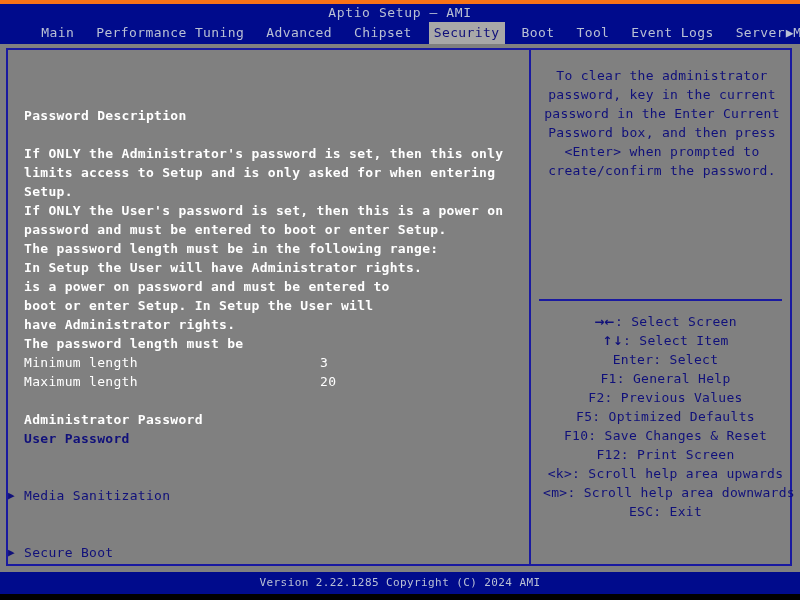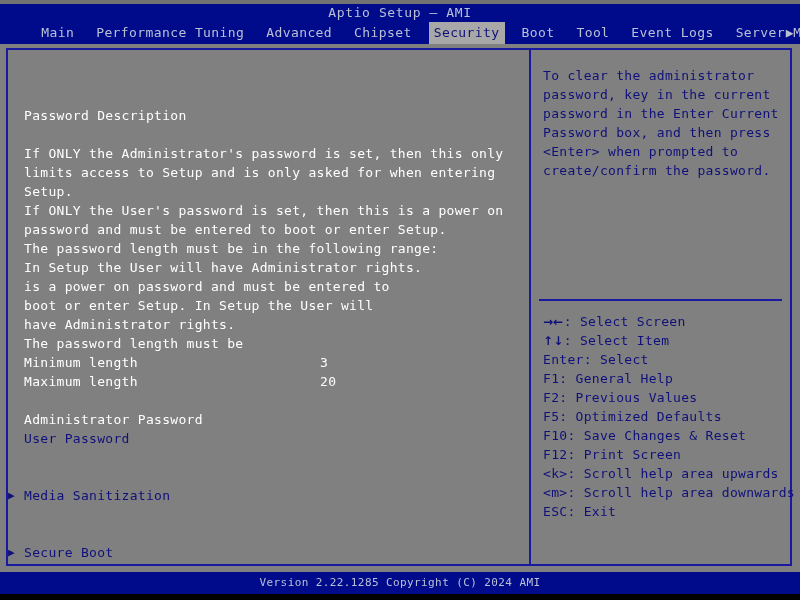--- a/index.html
+++ b/index.html
@@ -12,21 +12,21 @@
     width: 800px;
     height: 600px;
     overflow: hidden;
     font-family: "DejaVu Sans Mono", "Liberation Mono", monospace;
   }
 
   #screen {
     position: relative;
     width: 800px;
     height: 476px;
-    background: #737373;
+    background: #f97316;
   }
 
   
   .titlebar {
     position: absolute;
     left: 0;
     top: 4px;
     width: 800px;
     height: 18px;
     background: #000b8c;
@@ -96,37 +96,39 @@
   }
   .panel-right {
     position: absolute;
     left: 529px;
     top: 4px;
     width: 263px;
     height: 518px;
     border: 2px solid #1a1aa0;
     box-sizing: border-box;
     background: #808080;
+    text-align: center;
   }
 
   
   .left-content {
     position: absolute;
     left: 24px;
     top: 62px;   
     width: 495px;
   }
 
   .txt-line {
     font-size: 13px;
     line-height: 19px;
     color: #ffffff;
     white-space: pre;
     letter-spacing: 0.3px;
     height: 19px;
+    font-weight: bold;
   }
   .txt-line.blank { color: transparent; }
   .txt-line.blue { color: #10107a; }
 
   .kv-row {
     position: relative;
     font-size: 13px;
     line-height: 19px;
     height: 19px;
     color: #ffffff;

